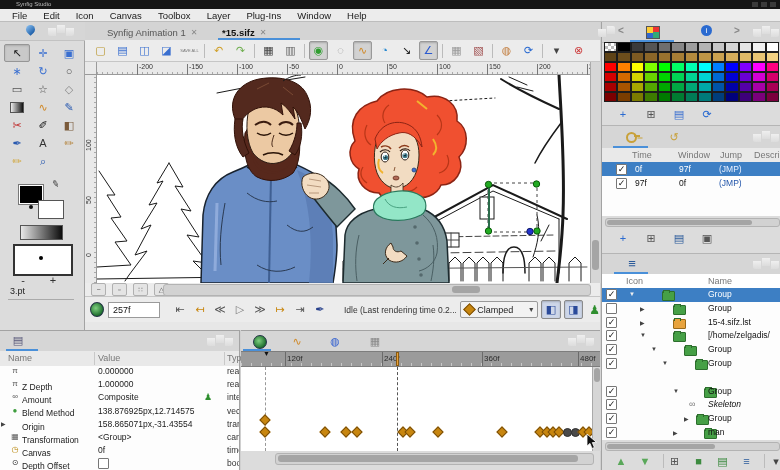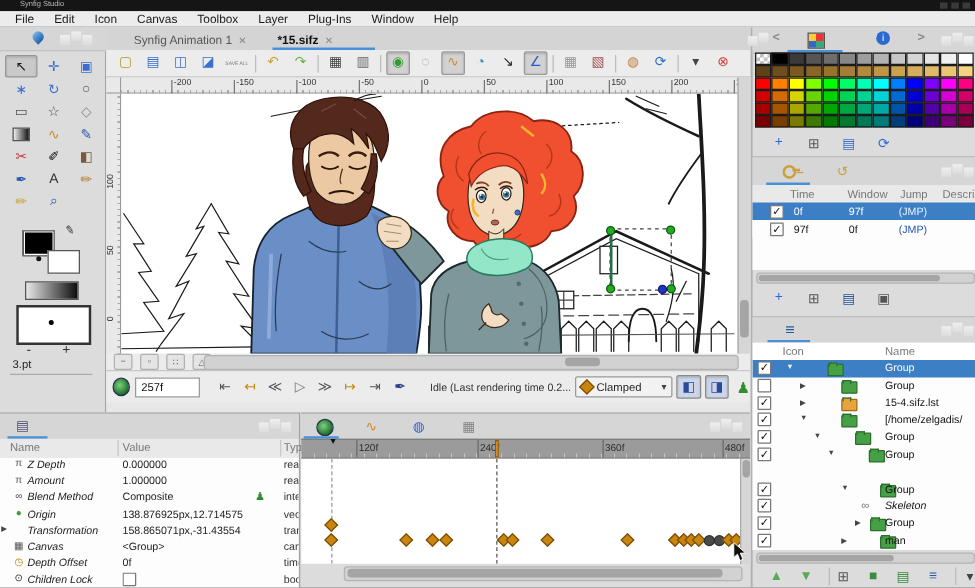--- a/index.html
+++ b/index.html
@@ -81,21 +81,21 @@
 
   
   #params{left:0;top:330px;width:240px;height:140px;background:#dcdcdc;border-top:1px solid #a3a3a3;border-right:1px solid #a3a3a3;box-sizing:border-box;}
   .phead{position:absolute;left:0;top:0;right:0;height:20px;background:#d6d6d6;border-bottom:1px solid #c0c0c0;}
   #params-thead{position:absolute;left:0;top:20px;width:100%;height:15px;background:#e9e9e9;border-bottom:1px solid #c4c4c4;font-size:9px;color:#777;}
   #params-thead .csep{position:absolute;top:1px;width:1px;height:13px;background:#c8c8c8;}
   #params-rows{position:absolute;left:0;top:35px;width:100%;height:105px;overflow:hidden;background:#fdfdfd;}
   .prow{position:absolute;left:0;width:100%;height:13px;font-size:8.5px;color:#1a1a1a;}
   .prow .ic{position:absolute;left:10px;top:0;width:10px;text-align:center;font-size:8px;}
   .prow .exp{position:absolute;left:1px;top:1px;font-size:6px;color:#444;}
-  .prow .nm{position:absolute;left:22px;top:0;font-style:italic;}
+  .prow .nm{position:absolute;left:22px;top:16px;}
   .prow .vl{position:absolute;left:98px;top:0;width:104px;overflow:hidden;white-space:nowrap;}
   .prow .tp{position:absolute;left:227px;top:0;width:12px;overflow:hidden;white-space:nowrap;color:#333;}
   .prow .ghost{position:absolute;left:204px;top:0;color:#2f8f2f;font-size:9px;}
   .cb{display:inline-block;width:9px;height:9px;background:#fff;border:1px solid #777;border-radius:1px;font-size:9px;line-height:9px;text-align:center;color:#111;}
 
   
   #timetrack{left:241px;top:330px;width:359px;height:140px;background:#dcdcdc;border-top:1px solid #a3a3a3;box-sizing:border-box;}
   .ticon{position:absolute;top:3px;width:20px;height:15px;display:flex;align-items:center;justify-content:center;font-size:11px;}
   #tt-turtle{position:absolute;left:12px;top:4px;width:12px;height:12px;border-radius:50%;background:radial-gradient(circle at 40% 40%,#7fd07f,#1e6e2e 70%,#123);border:1px solid #234;}
   #timebar{position:absolute;left:0;top:20px;width:359px;height:16px;background:#9b9b9b;border-top:1px solid #7d7d7d;border-bottom:1px solid #7d7d7d;box-sizing:border-box;

